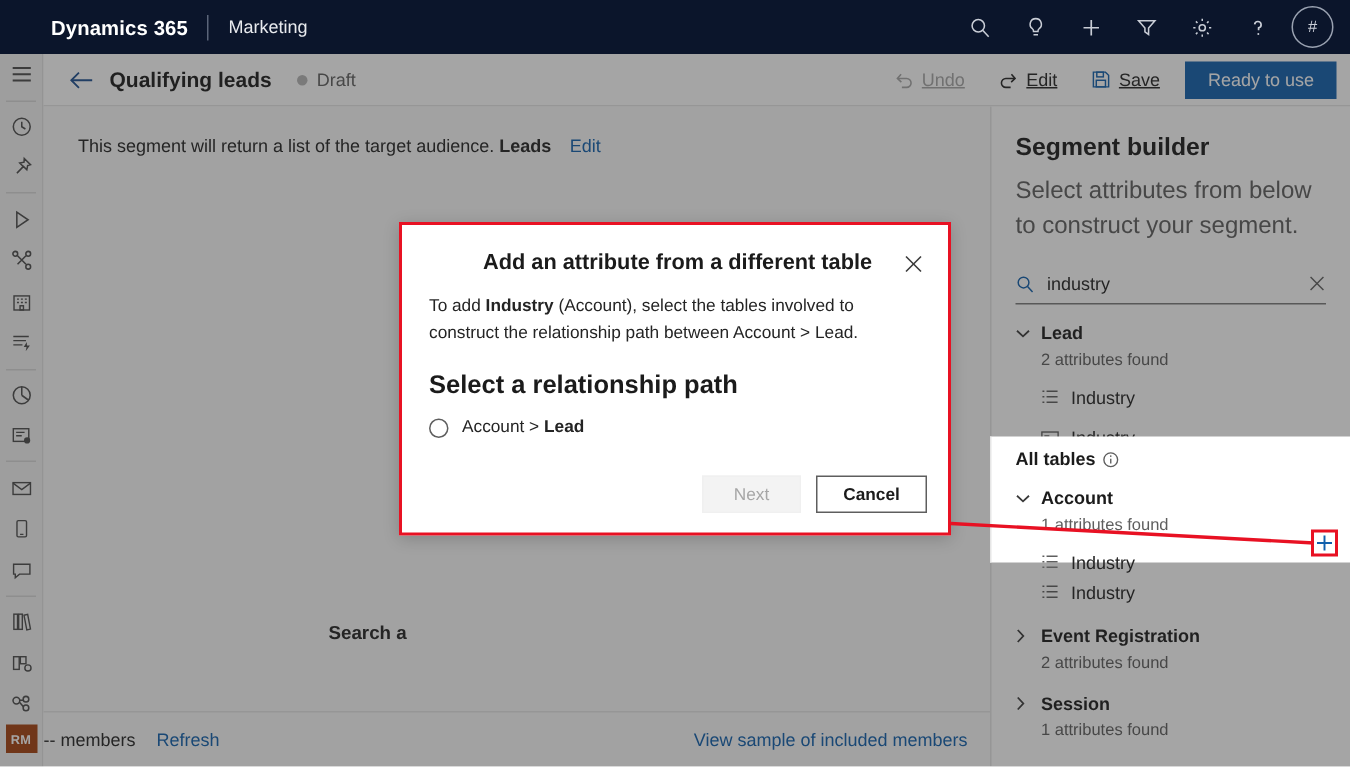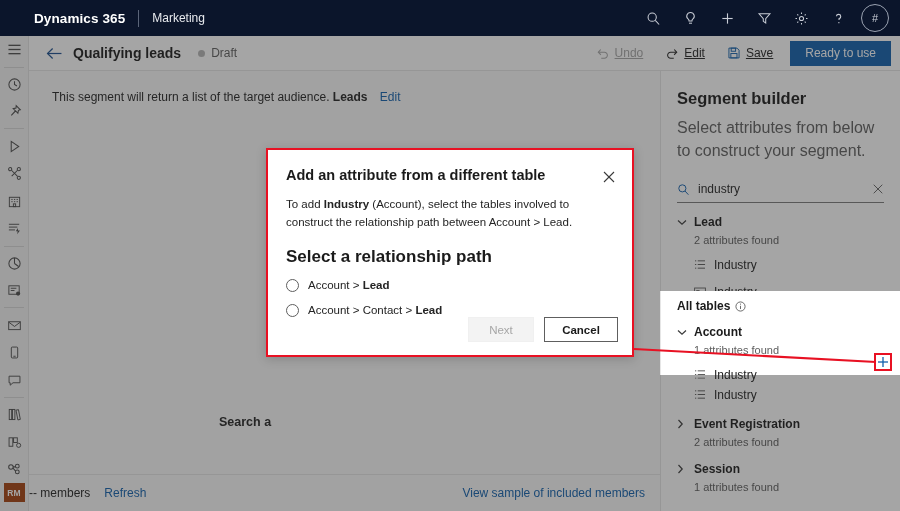--- a/index.html
+++ b/index.html
@@ -186,21 +186,21 @@
     background: rgba(40,40,40,0.42); z-index: 40; pointer-events: none;
   }
 
   
   .dialog {
     position: absolute; left: 266px; top: 148px; width: 368px; height: 209px;
     background: #ffffff; border: 2px solid #e81123; z-index: 70;
     box-shadow: 0 2px 10px rgba(0,0,0,.18);
   }
   .dlg-head {
-    display: flex; align-items: flex-end; padding: 17px 16px 0 18px;
+    display: flex; align-items: center; padding: 17px 16px 0 18px; margin-left: 36px;
   }
   .dlg-title {
     font-size: 14.5px; font-weight: bold; color: #1b1b1b; flex: 1;
     line-height: 1.2;
   }
   .dlg-close {
     color: #3b3b3b; display: flex; cursor: pointer; padding-top: 1px;
   }
   .dlg-body { padding: 12px 18px 0 18px; }
   .dlg-text {
@@ -615,24 +615,20 @@
     <div class="dlg-body">
       <div class="dlg-text">
         <span>To add </span><b>Industry</b><span> (Account), select the tables involved to construct the relationship path between Account &gt; Lead.</span>
       </div>
       <div class="dlg-label">Select a relationship path</div>
 
       <div class="radio-row">
         <span class="radio"></span>
         <span class="radio-label"><span>Account &gt; </span><b>Lead</b></span>
       </div>
-      <div class="radio-row">
-        <span class="radio"></span>
-        <span class="radio-label"><span>Account &gt; Contact &gt; </span><b>Lead</b></span>
-      </div>
     </div>
     <div class="dlg-actions">
       <span class="btn-next">Next</span>
       <span class="btn-cancel">Cancel</span>
     </div>
   </div>
 
   <svg class="anno">
     <line x1="634" y1="349" x2="876" y2="362" stroke="#e81123" stroke-width="2.2"></line>
   </svg>

